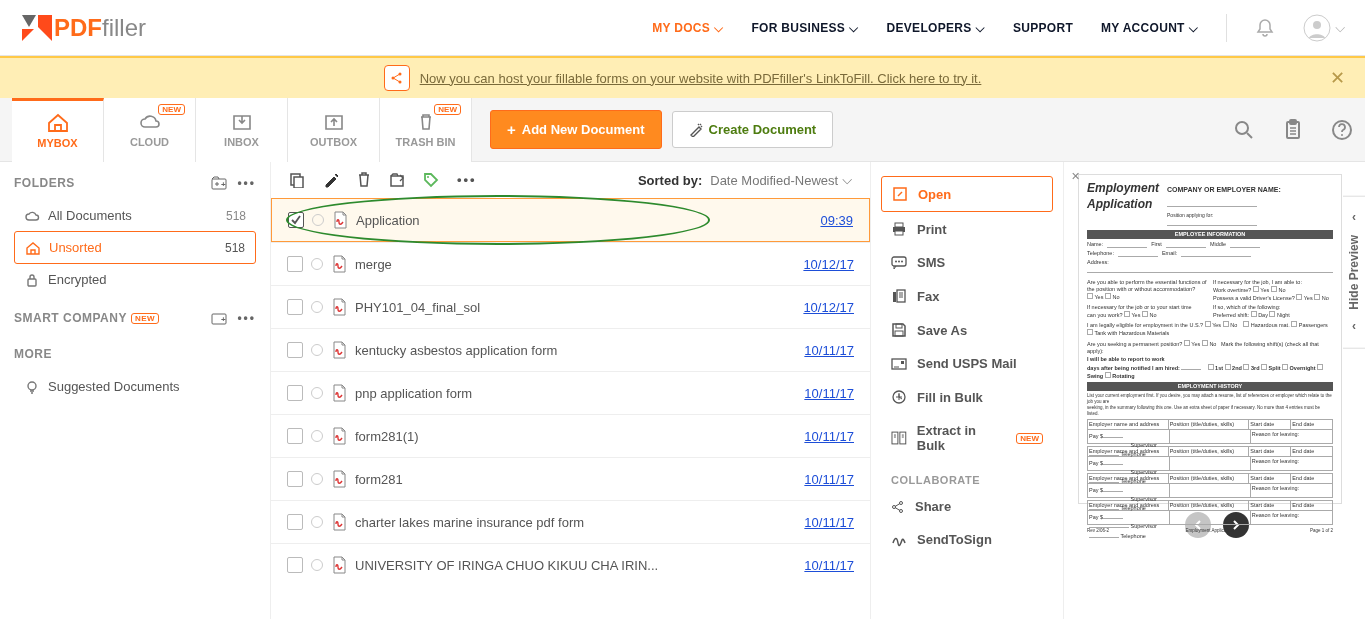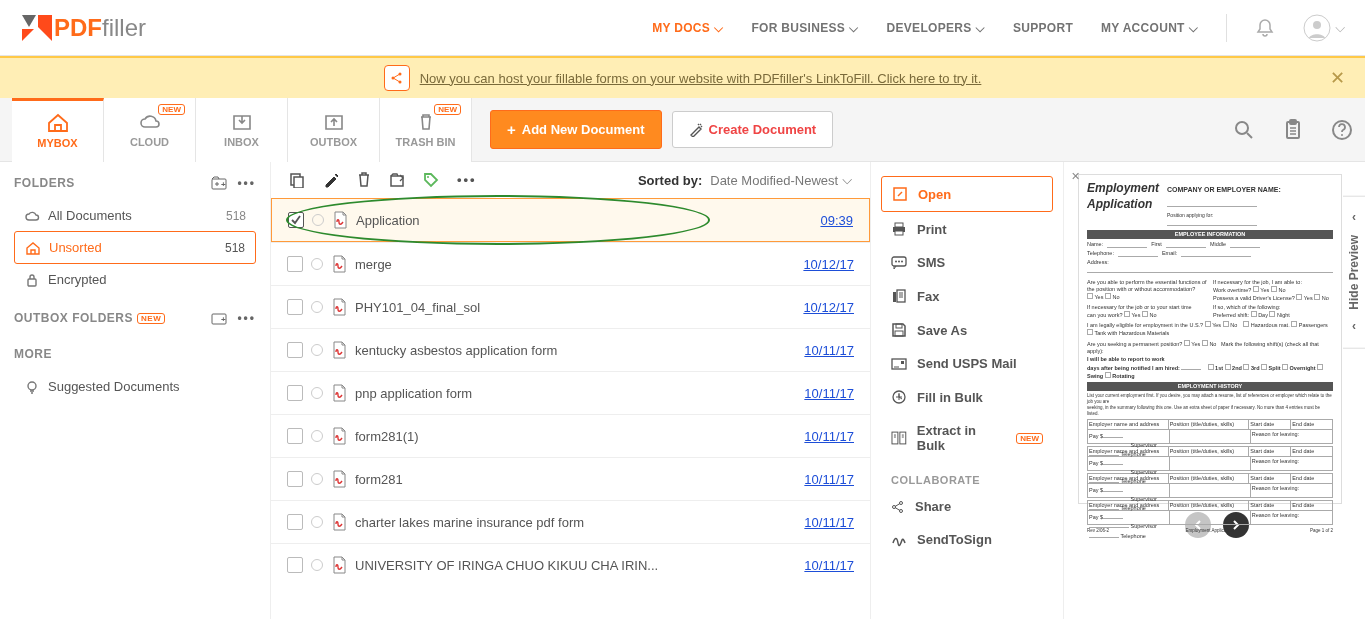--- a/index.html
+++ b/index.html
@@ -4,36 +4,36 @@
 <style>
 * { margin: 0; padding: 0; box-sizing: border-box; font-family: Arial, Helvetica, sans-serif; }
 body { background: #fff; color: #666; font-size: 13px; overflow: hidden; }
 .topbar { display: flex; align-items: center; height: 56px; border-bottom: 1px solid #e5e5e5; padding: 0 20px; }
 .logo { display: flex; align-items: center; }
 .logo-mark { width: 34px; height: 30px; }
 .logo-text { font-size: 24px; font-weight: 700; }
 .logo-text .pdf { color: #ff6b1a; }
 .logo-text .filler { color: #888; font-weight: 400; }
 .topnav { margin-left: auto; display: flex; align-items: center; gap: 28px; }
-.topnav .item { color: #737373; font-size: 12px; font-weight: 700; letter-spacing: 0.3px; display: flex; align-items: center; gap: 4px; cursor: pointer; }
+.topnav .item { color: #0f172a; font-size: 12px; font-weight: 700; letter-spacing: 0.3px; display: flex; align-items: center; gap: 4px; cursor: pointer; }
 .topnav .item.active { color: #ff6b1a; }
 .topnav .sep { width: 1px; height: 28px; background: #e0e0e0; }
 .bell, .avatar { color: #aaa; cursor: pointer; }
 .avatar-wrap { display: flex; align-items: center; gap: 4px; }
 .banner { background: #ffeeb5; border-top: 2px solid #ffc947; display: flex; align-items: center; justify-content: center; height: 42px; position: relative; }
 .banner-share { width: 26px; height: 26px; border: 1px solid #ff6b1a; border-radius: 4px; display: flex; align-items: center; justify-content: center; margin-right: 10px; color: #ff6b1a; background:#fff;}
 .banner-text { color: #7a6a3a; text-decoration: underline; font-size: 13px; cursor:pointer;}
 .banner-close { position: absolute; right: 20px; color: #b89a4a; font-size: 18px; cursor: pointer; }
 .tabbar { display: flex; align-items: center; height: 64px; padding: 0 12px; border-bottom: 1px solid #e5e5e5; gap: 0; background: #f5f5f5; }
 .tab { width: 92px; height: 64px; display: flex; flex-direction: column; align-items: center; justify-content: center; gap: 4px; color: #999; font-size: 11px; font-weight: 700; border-right: 1px solid #e5e5e5; cursor: pointer; position: relative; background: #fff;}
 .tab.active { color: #ff6b1a; border-top: 3px solid #ff6b1a; }
 .tab-icon { width: 24px; height: 20px; display: block; }
 .badge { position: absolute; top: 6px; right: 10px; background: #fff; border: 1px solid #ff6b1a; color: #ff6b1a; font-size: 8px; padding: 0 3px; border-radius: 3px; font-weight:700;}
 .btn-primary { margin-left: 18px; background: #ff8a1f; border: 1px solid #ff6b1a; color: #fff; font-weight: 700; font-size: 13px; padding: 10px 16px; border-radius: 3px; display: flex; align-items: center; gap: 6px; cursor: pointer; }
-.btn-secondary { margin-left: 10px; background: #fff; border: 1px solid #ccc; color: #ef4444; font-weight: 700; font-size: 13px; padding: 10px 16px; border-radius: 3px; display: flex; align-items: center; gap: 6px; cursor: pointer; }
+.btn-secondary { margin-left: 10px; background: #fff; border: 1px solid #ccc; color: #4d7c0f; font-weight: 700; font-size: 13px; padding: 10px 16px; border-radius: 3px; display: flex; align-items: center; gap: 6px; cursor: pointer; }
 .tab-right { margin-left: auto; display: flex; align-items: center; gap: 28px; color: #888; }
 .tab-right .ricon { cursor: pointer; }
 .main { display: flex; height: calc(619px - 56px - 42px - 64px); }
 .sidebar { width: 271px; padding: 14px 14px; border-right: 1px solid #eee; }
 .side-head { display: flex; align-items: center; color: #888; font-size: 12px; font-weight: 700; letter-spacing: 0.5px; margin-bottom: 10px; }
 .side-head .actions { margin-left: auto; display: flex; gap: 10px; color: #666; }
 .side-item { display: flex; align-items: center; gap: 8px; padding: 8px 10px; color: #555; cursor: pointer; font-size: 13px;}
 .side-item.active { border: 1px solid #ff6b1a; border-radius: 3px; color: #ff6b1a; }
 .side-item .count { margin-left: auto; color: #888; font-size: 12px; }
 .side-item.active .count { color: #555; }
@@ -237,21 +237,21 @@
       <span class="count">518</span>
     </div>
     <div class="side-item">
       <svg width="16" height="14" viewBox="0 0 16 14">
           <rect x="4" y="6" width="8" height="7" rx="1" fill="none" stroke="#777" stroke-width="1.4"></rect>
           <path d="M6 6V4a2 2 0 0 1 4 0v2" fill="none" stroke="#777" stroke-width="1.4"></path>
         </svg>
       <span>Encrypted</span>
     </div>
     <div class="side-head" style="margin-top:16px">
-      <span>OUTBOX FOLDERS</span>
+      <span>SMART COMPANY</span>
       <span class="smart-new">NEW</span>
       <div class="actions">
         <span>
             <svg width="16" height="14" viewBox="0 0 16 14">
               <rect x="1" y="3" width="14" height="10" rx="1" fill="none" stroke="#666"></rect>
               <text x="10" y="11" font-size="8" fill="#666">+</text>
             </svg>
           </span>
         <span style="font-weight:900;letter-spacing:2px">•••</span>
       </div>

